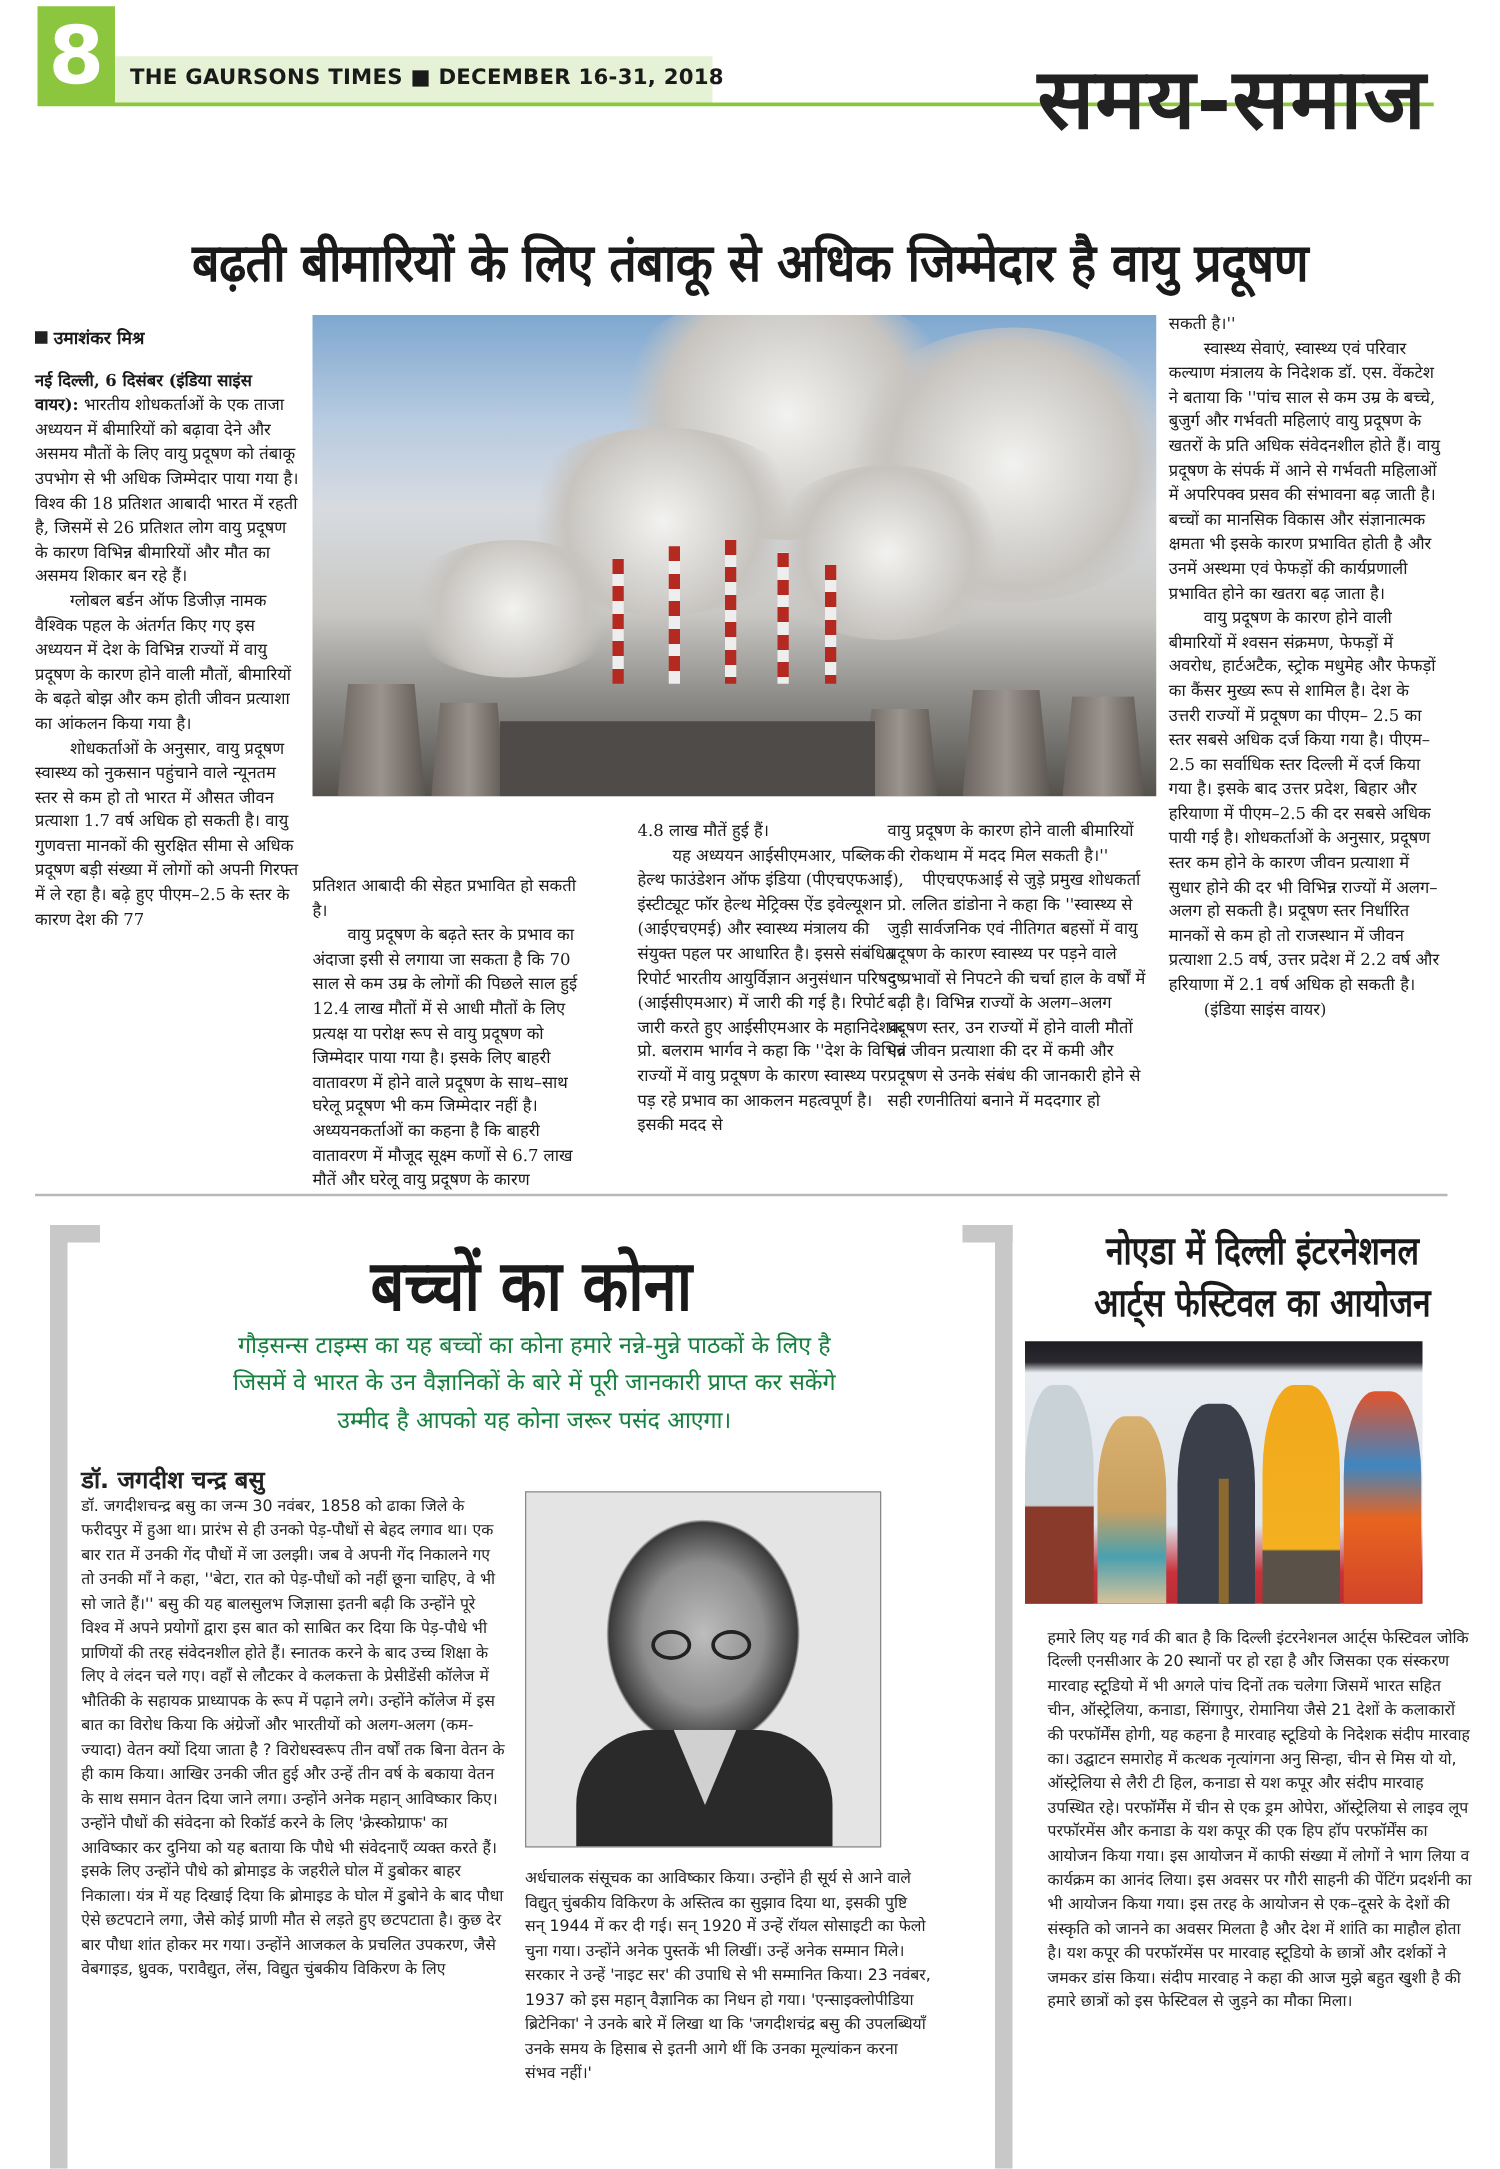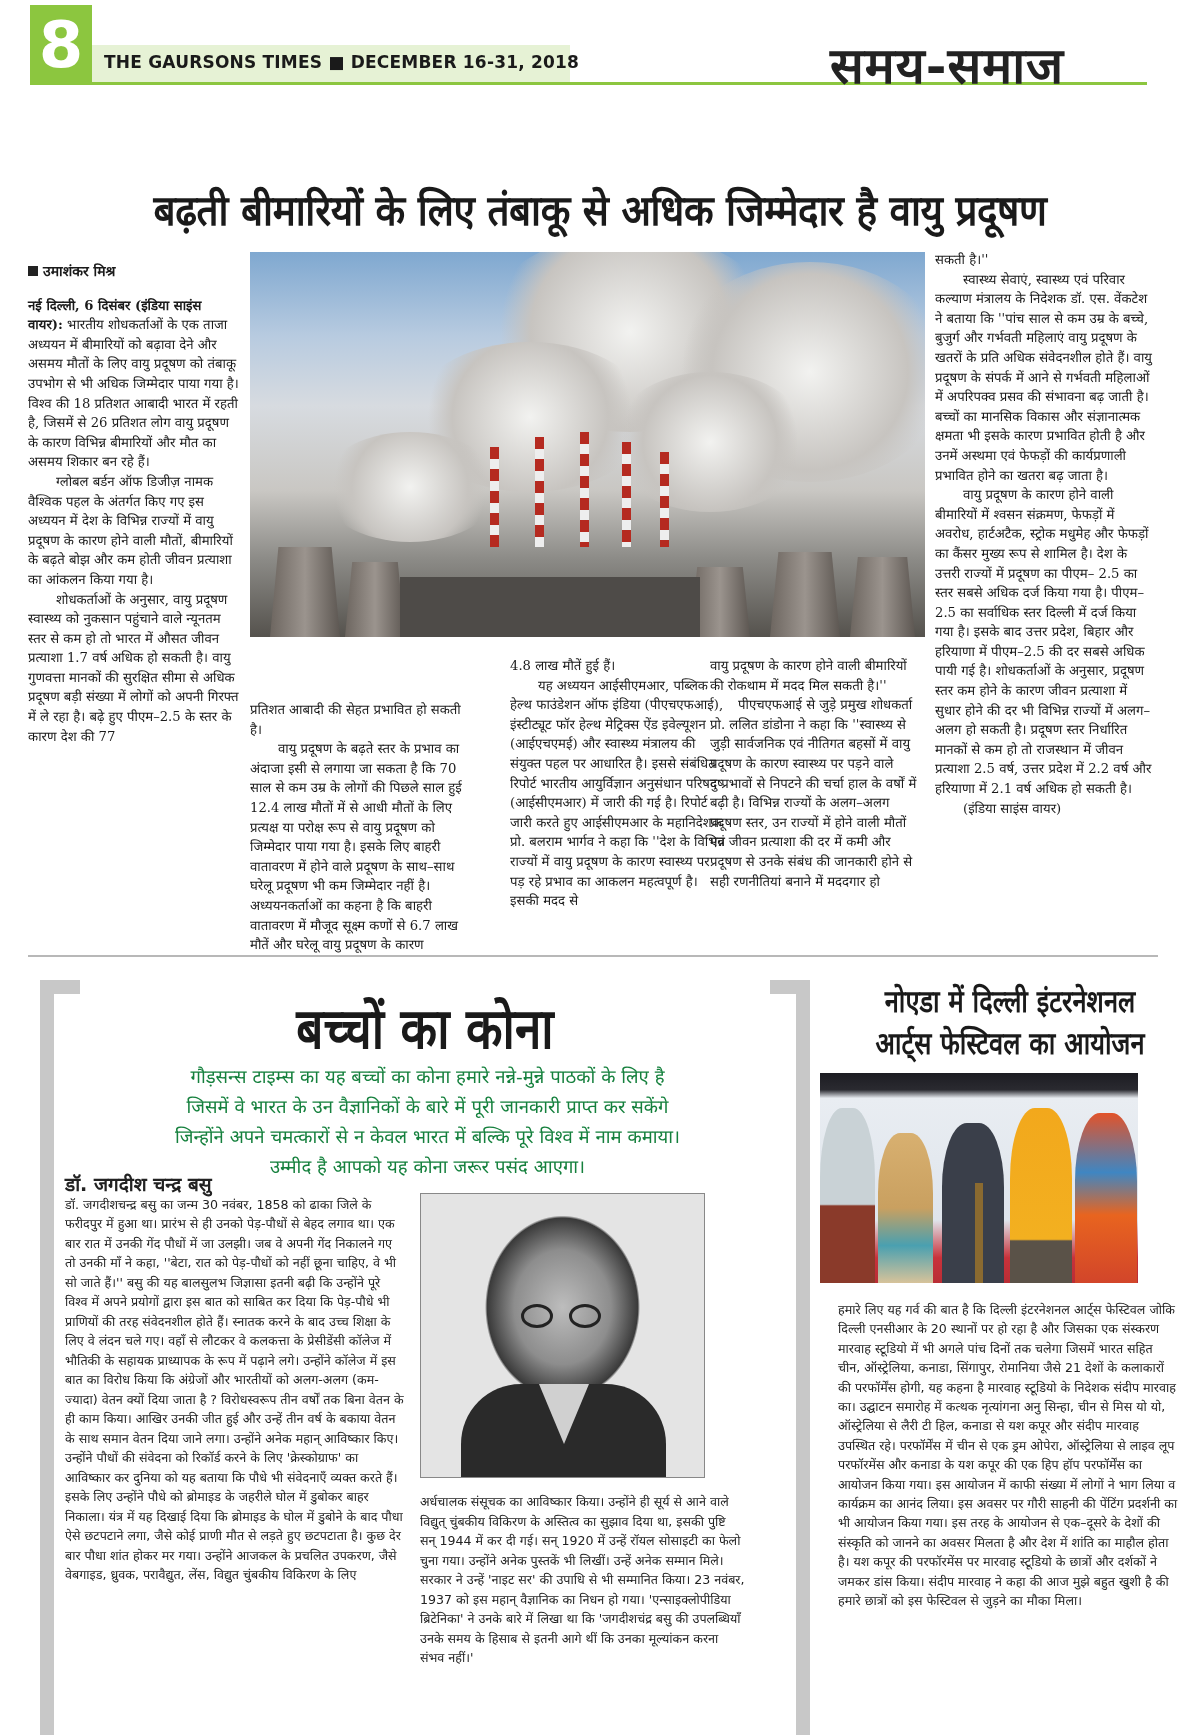--- a/index.html
+++ b/index.html
@@ -7,21 +7,21 @@
   body { font-family: "DejaVu Serif", serif; color: #1a1a1a; position: relative; }
 
   
   .masthead { position: absolute; left: 0; top: 0; width: 1200px; height: 90px; }
   .page-num { position: absolute; left: 30px; top: 5px; width: 62px; height: 80px; background: #8cc63f;
     color: #fff; font-family: "DejaVu Sans", sans-serif; font-weight: bold; font-size: 64px; line-height: 80px; text-align: center; }
   .band { position: absolute; left: 92px; top: 45px; width: 478px; height: 40px; background: #e6f2d5; }
   .paper-info { position: absolute; left: 104px; top: 52px; font-family: "DejaVu Sans", sans-serif; font-weight: bold;
     font-size: 17px; color: #1a1a1a; letter-spacing: 0.2px; white-space: nowrap; }
   .green-rule { position: absolute; left: 92px; top: 82px; width: 1055px; height: 3px; background: #8cc63f; }
-  .section-title { position: absolute; left: 830px; top: 30px; font-family: "DejaVu Serif", serif; font-size: 50px;
+  .section-title { position: absolute; left: 830px; top: 30px; font-family: "DejaVu Serif", serif; font-size: 67px;
     color: #222; font-weight: bold; white-space: nowrap; letter-spacing: 1px; }
 
   
   .headline { position: absolute; left: 0; top: 180px; width: 1200px; text-align: center; font-family: "DejaVu Sans", sans-serif;
     font-weight: bold; font-size: 42px; color: #1a1a1a; transform: scaleX(0.92); white-space: nowrap; letter-spacing: -0.5px; }
 
   .col { position: absolute; font-size: 13.2px; line-height: 19.6px; text-align: left; }
   .col p { text-indent: 28px; }
   .col p.noind { text-indent: 0; }
   .byline { font-family: "DejaVu Sans", sans-serif; font-weight: bold; font-size: 14px; }
@@ -128,21 +128,20 @@
 
 <div class="kids-box">
   <div class="bracket-left"></div>
   <div class="bracket-top"></div>
   <div class="bracket-right"></div>
   <div class="bracket-right-top"></div>
   <h2 class="kids-title">बच्चों का कोना</h2>
   <div class="kids-intro">
     <div>गौड़सन्स टाइम्स का यह बच्चों का कोना हमारे नन्ने-मुन्ने पाठकों के लिए है</div>
     <div>जिसमें वे भारत के उन वैज्ञानिकों के बारे में पूरी जानकारी प्राप्त कर सकेंगे</div>
-    <div>जिन्होंने अपने चमत्कारों से न केवल भारत में बल्कि पूरे विश्व में नाम कमाया।</div>
     <div>उम्मीद है आपको यह कोना जरूर पसंद आएगा।</div>
   </div>
 </div>
 
 <div class="kids-col" style="left:65px; top:1175px; width:340px;">
   <div class="kids-subhead">डॉ. जगदीश चन्द्र बसु</div>
   <div>डॉ. जगदीशचन्द्र बसु का जन्म 30 नवंबर, 1858 को ढाका जिले के फरीदपुर में हुआ था। प्रारंभ से ही उनको पेड़-पौधों से बेहद लगाव था। एक बार रात में उनकी गेंद पौधों में जा उलझी। जब वे अपनी गेंद निकालने गए तो उनकी माँ ने कहा, ''बेटा, रात को पेड़-पौधों को नहीं छूना चाहिए, वे भी सो जाते हैं।'' बसु की यह बालसुलभ जिज्ञासा इतनी बढ़ी कि उन्होंने पूरे विश्व में अपने प्रयोगों द्वारा इस बात को साबित कर दिया कि पेड़-पौधे भी प्राणियों की तरह संवेदनशील होते हैं। स्नातक करने के बाद उच्च शिक्षा के लिए वे लंदन चले गए। वहाँ से लौटकर वे कलकत्ता के प्रेसीडेंसी कॉलेज में भौतिकी के सहायक प्राध्यापक के रूप में पढ़ाने लगे। उन्होंने कॉलेज में इस बात का विरोध किया कि अंग्रेजों और भारतीयों को अलग-अलग (कम-ज्यादा) वेतन क्यों दिया जाता है ? विरोधस्वरूप तीन वर्षों तक बिना वेतन के ही काम किया। आखिर उनकी जीत हुई और उन्हें तीन वर्ष के बकाया वेतन के साथ समान वेतन दिया जाने लगा। उन्होंने अनेक महान् आविष्कार किए। उन्होंने पौधों की संवेदना को रिकॉर्ड करने के लिए 'क्रेस्कोग्राफ' का आविष्कार कर दुनिया को यह बताया कि पौधे भी संवेदनाएँ व्यक्त करते हैं। इसके लिए उन्होंने पौधे को ब्रोमाइड के जहरीले घोल में डुबोकर बाहर निकाला। यंत्र में यह दिखाई दिया कि ब्रोमाइड के घोल में डुबोने के बाद पौधा ऐसे छटपटाने लगा, जैसे कोई प्राणी मौत से लड़ते हुए छटपटाता है। कुछ देर बार पौधा शांत होकर मर गया। उन्होंने आजकल के प्रचलित उपकरण, जैसे वेबगाइड, ध्रुवक, परावैद्युत, लेंस, विद्युत चुंबकीय विकिरण के लिए</div>
 </div>
 
 <div class="portrait">

